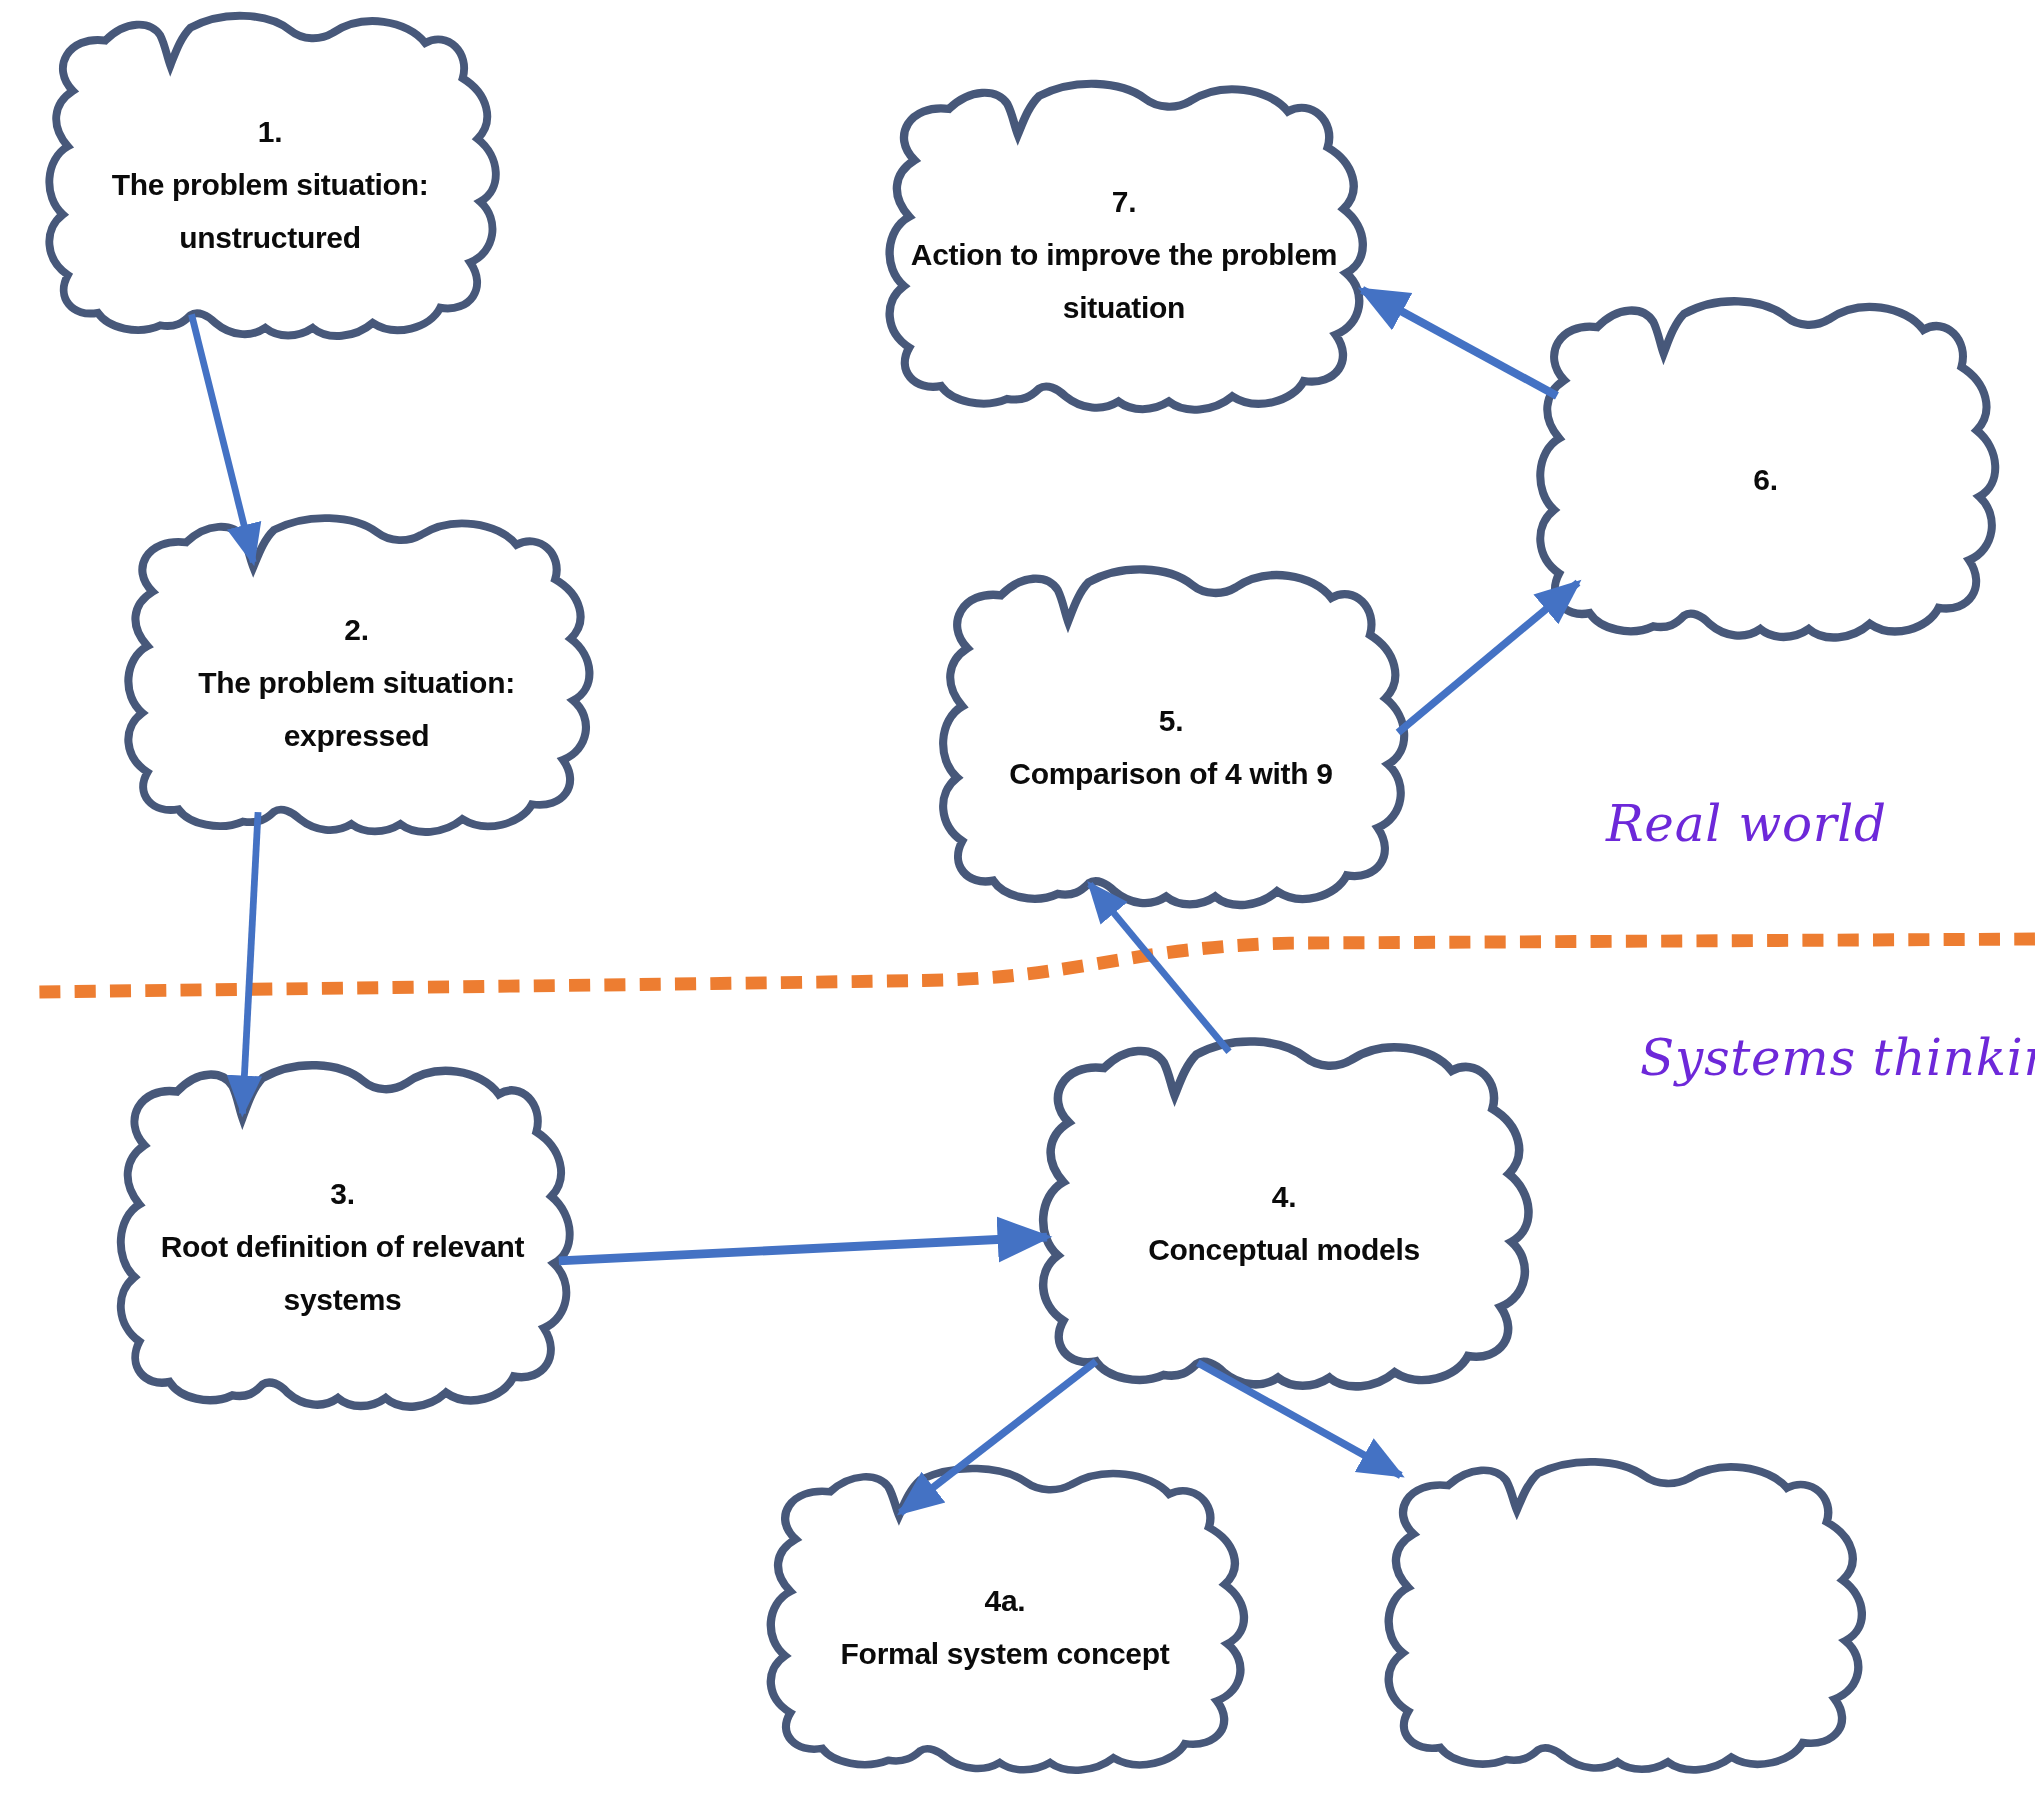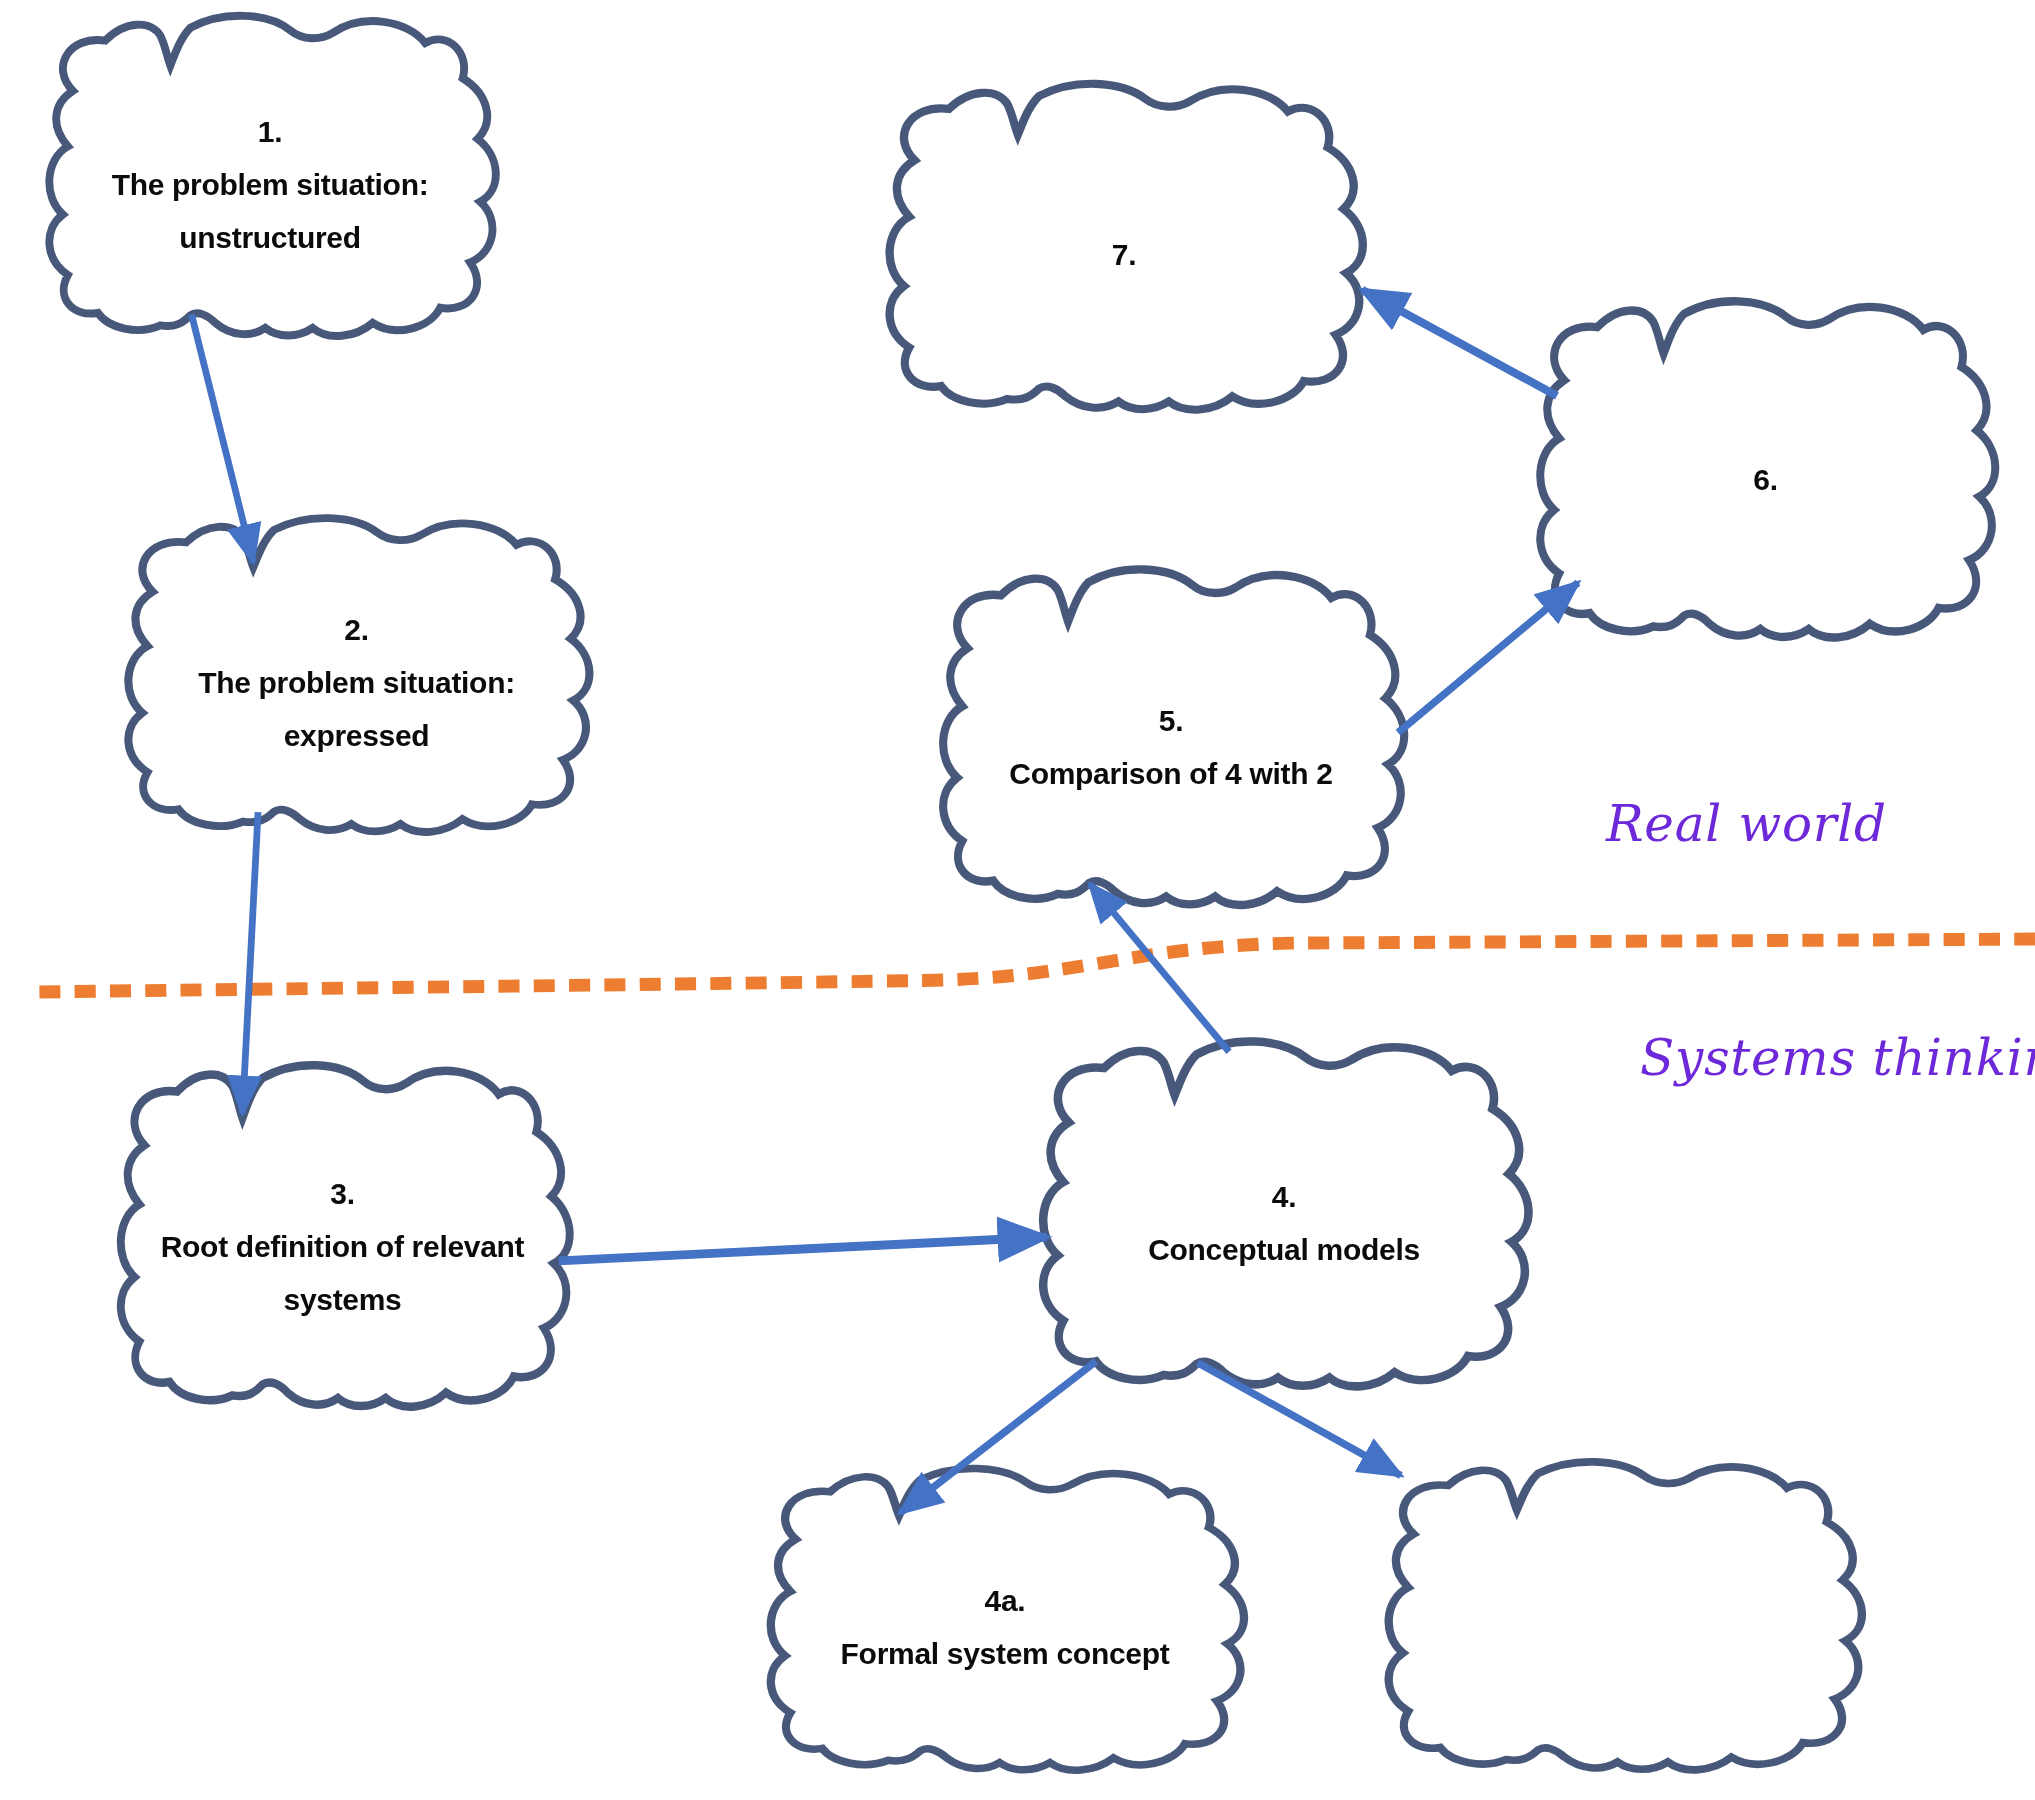--- a/index.html
+++ b/index.html
@@ -134,26 +134,27 @@
   <div class="node-text n4">
     <span class="num">4.</span>
     <span class="label">Conceptual models</span>
   </div>
   <div class="node-text n4a">
     <span class="num">4a.</span>
     <span class="label">Formal system concept</span>
   </div>
   <div class="node-text n5">
     <span class="num">5.</span>
-    <span class="label">Comparison of 4 with 2</span>
+    <span class="label">Comparison of 4 with 9</span>
   </div>
   <div class="node-text n6">
     <span class="num">6.</span>
   </div>
   <div class="node-text n7">
     <span class="num">7.</span>
+    <span class="label">Action to improve the problem situation</span>
   </div>
 
   <div class="side-label lbl-real">Real world</div>
   <div class="side-label lbl-systems">Systems thinking</div>
 
 </div>
 
 
 </body></html>

